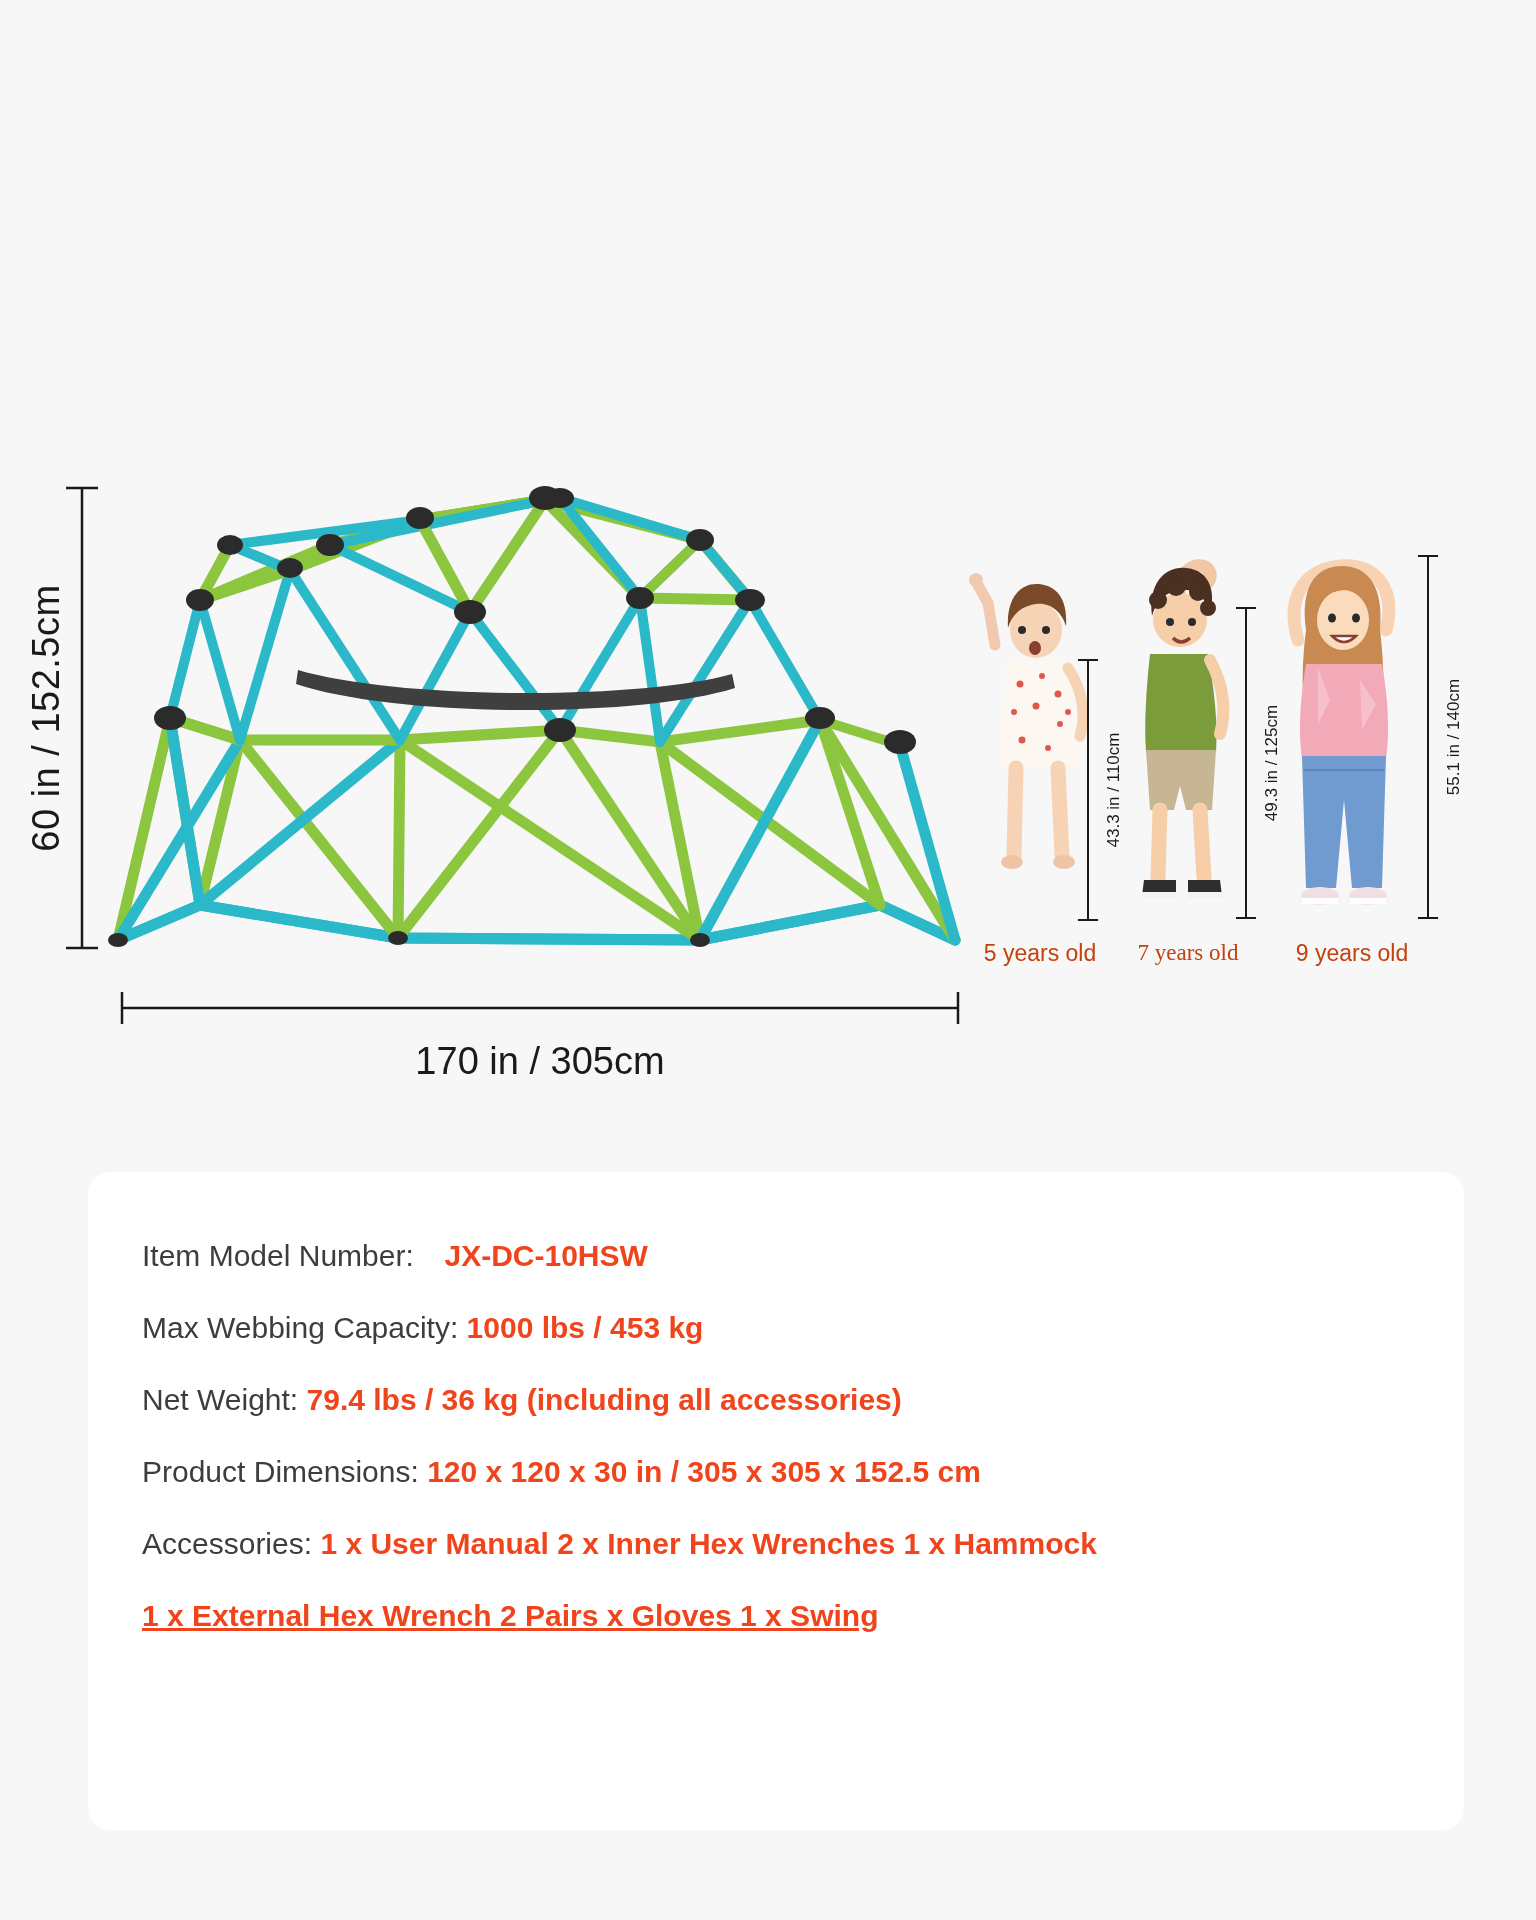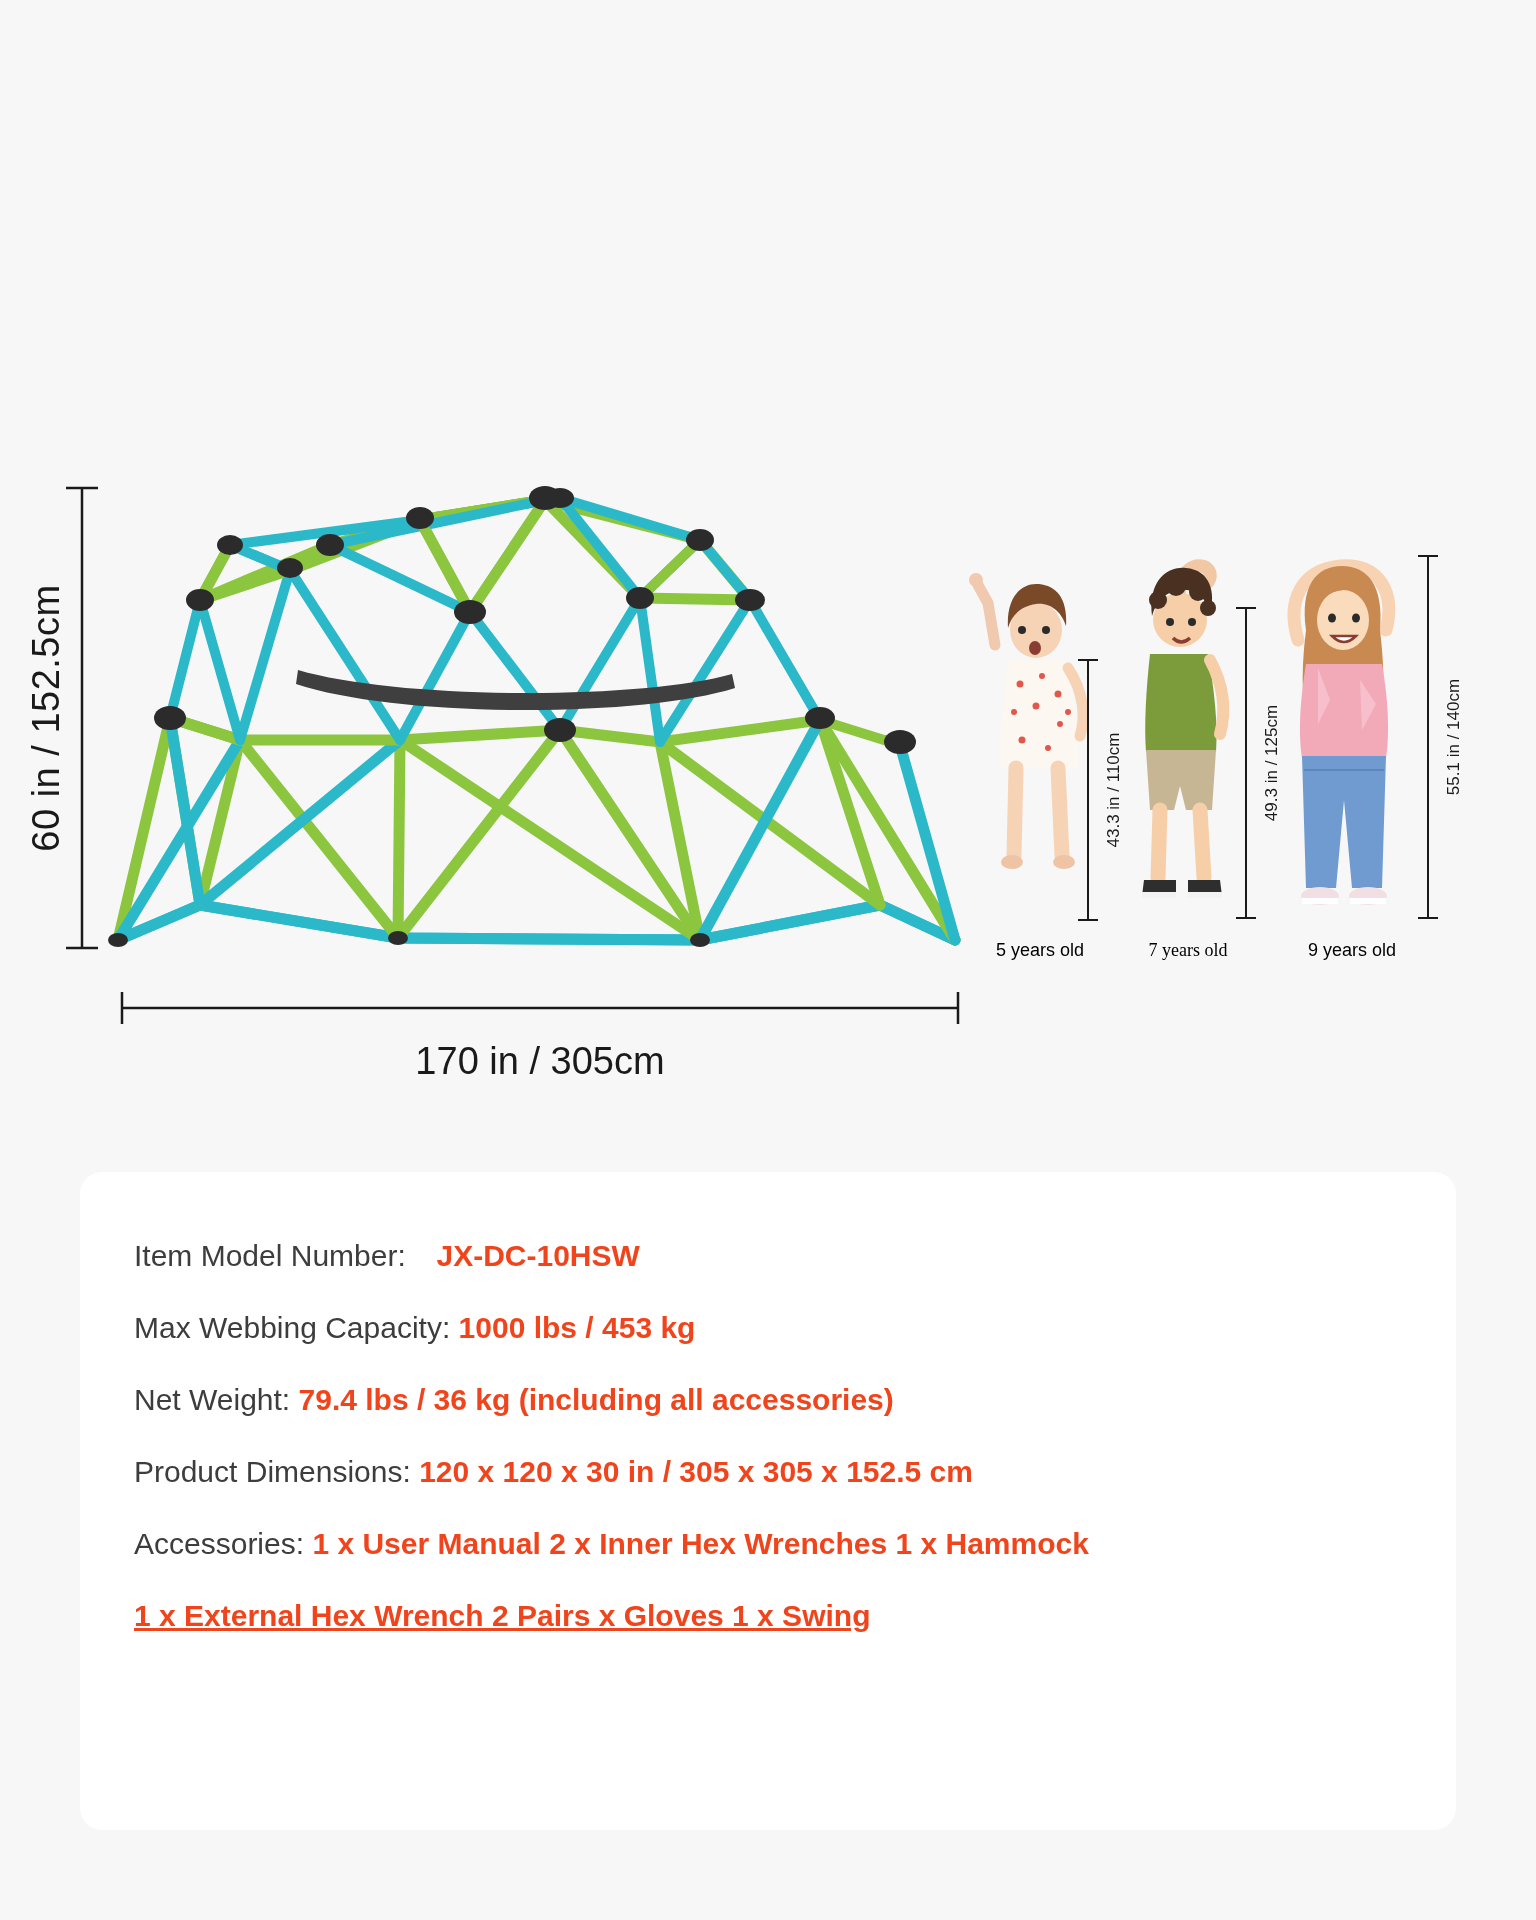--- a/index.html
+++ b/index.html
@@ -41,37 +41,37 @@
     left: 540px;
     top: 1040px;
     transform: translateX(-50%);
     font-size: 38px;
     color: #1a1a1a;
     white-space: nowrap;
   }
 
   .kid-age {
     position: absolute;
-    font-size: 18px;
-    color: #000000;
+    font-size: 23px;
+    color: #c2410c;
     text-align: center;
     white-space: nowrap;
   }
   .kid-h {
     position: absolute;
     font-size: 17px;
     color: #1a1a1a;
     white-space: nowrap;
     transform-origin: center center;
   }
 
   
   .spec-card {
     position: absolute;
-    left: 80px;
+    left: 88px;
     top: 1172px;
     width: 1376px;
     height: 658px;
     background: #ffffff;
     border-radius: 22px;
     box-sizing: border-box;
     padding: 48px 54px 0 54px;
   }
   .spec-row {
     font-size: 30px;

